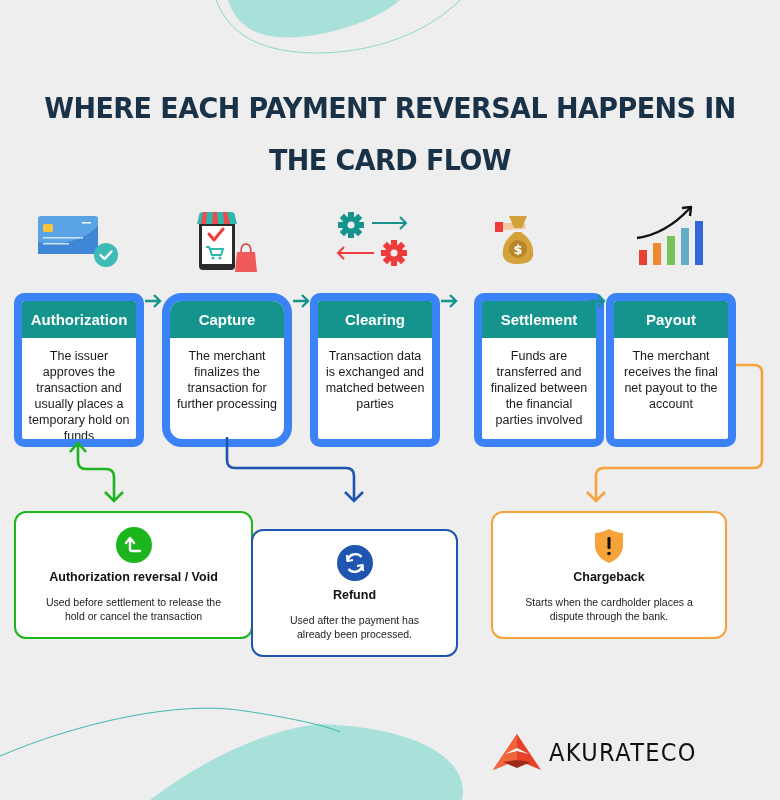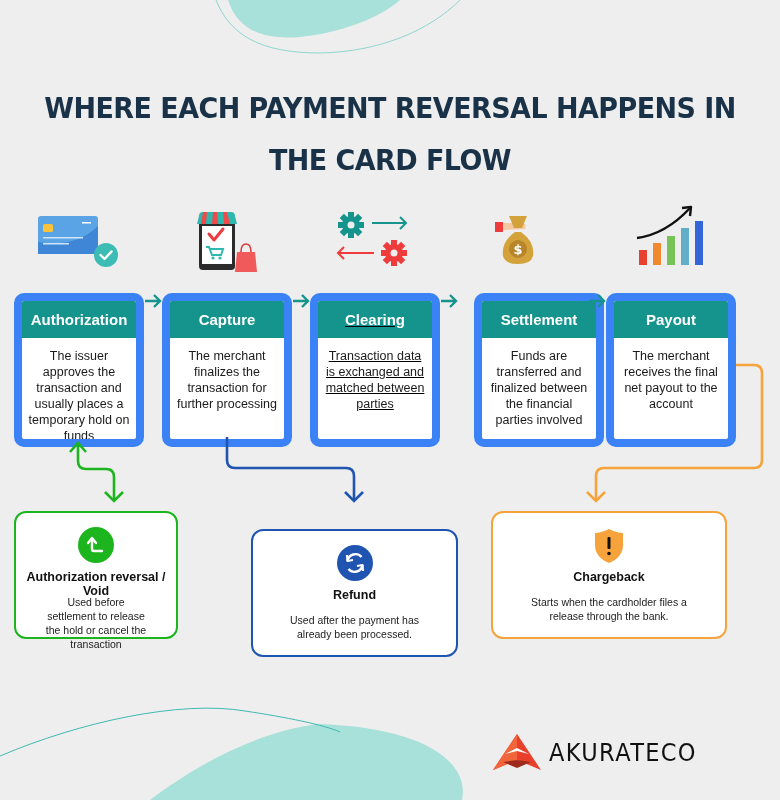--- a/index.html
+++ b/index.html
@@ -142,25 +142,25 @@
   <rect x="45" y="26" width="8" height="37" fill="#62adc8"></rect>
   <rect x="59" y="19" width="8" height="44" fill="#3466d8"></rect>
   <path d="M1,36 Q30,32 54,6" fill="none" stroke="#111" stroke-width="2.4"></path>
   <path d="M46,6 L55,5 L54,14" fill="none" stroke="#111" stroke-width="2.4" stroke-linejoin="round"></path>
 </svg>
 
 <div class="stage" style="left:14px;">
   <div class="head">Authorization</div>
   <div class="desc">The issuer approves the transaction and usually places a temporary hold on funds</div>
 </div>
-<div class="stage" style="left:162px;">
+<div class="stage" style="left:162px;border-radius:20px;">
   <div class="head">Capture</div>
   <div class="desc">The merchant finalizes the transaction for further processing</div>
 </div>
-<div class="stage" style="left:310px;text-decoration:underline;">
+<div class="stage" style="left:310px;">
   <div class="head">Clearing</div>
   <div class="desc">Transaction data is exchanged and matched between parties</div>
 </div>
 <div class="stage" style="left:474px;">
   <div class="head">Settlement</div>
   <div class="desc">Funds are transferred and finalized between the financial parties involved</div>
 </div>
 <div class="stage" style="left:606px;">
   <div class="head">Payout</div>
   <div class="desc">The merchant receives the final net payout to the account</div>
@@ -185,21 +185,21 @@
   <path d="M70,452 L78,443 L86,452" fill="none" stroke="#1db51d" stroke-width="2.6"></path>
   <path d="M105,492 L114,501 L123,492" fill="none" stroke="#1db51d" stroke-width="2.6"></path>
 
   <path d="M227,437 L227,460 Q227,468 235,468 L346,468 Q354,468 354,476 L354,500" fill="none" stroke="#1f55b0" stroke-width="2.6"></path>
   <path d="M345,492 L354,501 L363,492" fill="none" stroke="#1f55b0" stroke-width="2.6"></path>
 
   <path d="M736,365 L754,365 Q762,365 762,373 L762,460 Q762,468 754,468 L604,468 Q596,468 596,476 L596,500" fill="none" stroke="#f7a33c" stroke-width="2.6"></path>
   <path d="M587,492 L596,501 L605,492" fill="none" stroke="#f7a33c" stroke-width="2.6"></path>
 </svg>
 
-<div class="reversal" style="left:14px;width:164px;border-color:#1db51d;">
+<div class="reversal" style="left:14px;width:239px;border-color:#1db51d;">
   <svg class="ricon" width="36" height="36" viewBox="0 0 36 36">
     <circle cx="18" cy="18" r="18" fill="#1db51d"></circle>
     <path d="M14,12 L14,22 Q14,24 16,24 L24,24" fill="none" stroke="#fff" stroke-width="2.4" stroke-linecap="round"></path>
     <path d="M10,16 L14,11 L18,16" fill="none" stroke="#fff" stroke-width="2.4" stroke-linecap="round" stroke-linejoin="round"></path>
   </svg>
   <div class="rtitle">Authorization reversal / Void</div>
   <div class="rdesc">Used before settlement to release the hold or cancel the transaction</div>
 </div>
 
 <div class="reversal" style="left:251px;width:207px;border-color:#1f55b0;margin-top:18px;">
@@ -214,21 +214,21 @@
   <div class="rdesc">Used after the payment has already been processed.</div>
 </div>
 
 <div class="reversal" style="left:491px;width:236px;border-color:#f7a33c;">
   <svg class="ricon" width="32" height="38" viewBox="0 0 32 38">
     <path d="M16,2 Q24,6 30,6 L30,18 Q30,30 16,36 Q2,30 2,18 L2,6 Q8,6 16,2 Z" fill="#f7a33c"></path>
     <rect x="14.5" y="10" width="3" height="12" rx="1" fill="#111"></rect>
     <circle cx="16" cy="26.5" r="1.8" fill="#111"></circle>
   </svg>
   <div class="rtitle">Chargeback</div>
-  <div class="rdesc">Starts when the cardholder files a release through the bank.</div>
+  <div class="rdesc">Starts when the cardholder places a dispute through the bank.</div>
 </div>
 
 <div class="logo">
   <svg width="52" height="40" viewBox="0 0 52 40">
     <path d="M26,2 L50,38 L26,28 L2,38 Z" fill="#e8402a"></path>
     <path d="M26,2 L2,38 L26,28 Z" fill="#f2643a"></path>
     <path d="M14,22 L26,16 L38,22 L26,19 Z" fill="#ffffff"></path>
     <path d="M12,30 L26,36 L40,30 L26,28 Z" fill="#9e2a1c"></path>
   </svg>
   <span class="wordmark">AKURATECO</span>

